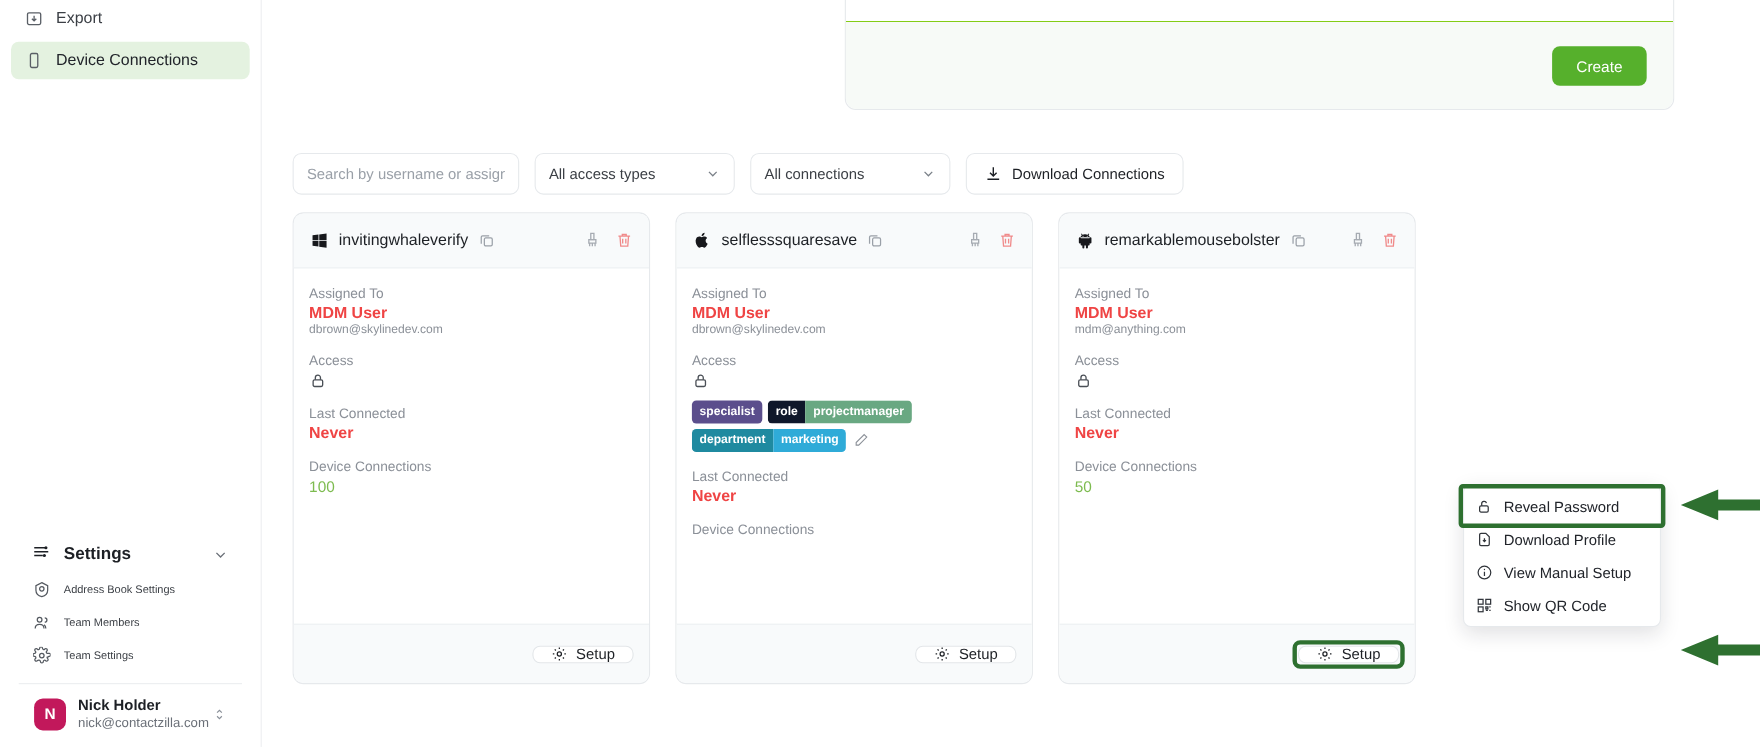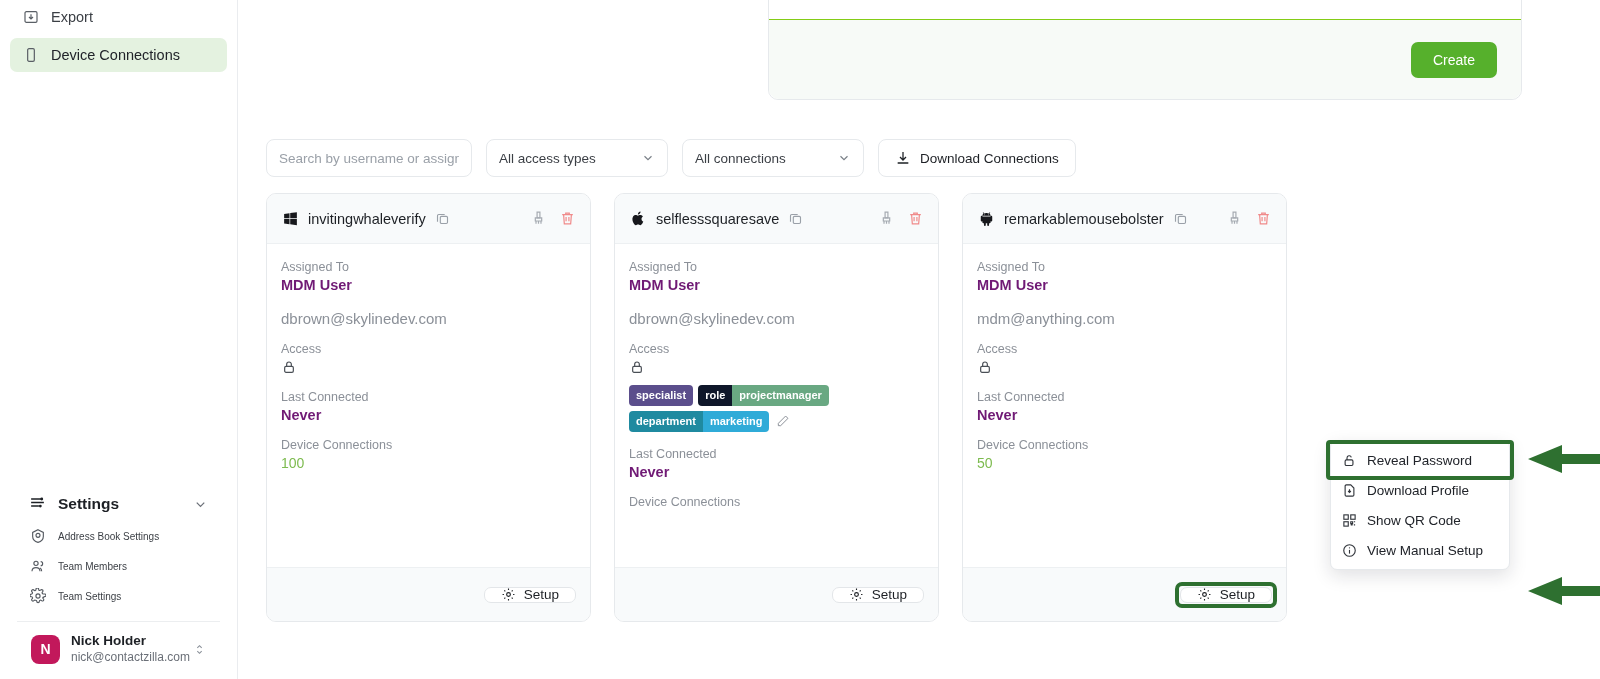--- a/index.html
+++ b/index.html
@@ -119,22 +119,22 @@
   }
   .os-ico { width: 18px; height: 18px; flex: 0 0 18px; display: flex; align-items: center; justify-content: center; }
   .card-title { font-size: 14.5px; color: #1d2025; white-space: nowrap; }
   .copy-ico { color: #9aa0a8; display: flex; cursor: pointer; flex: 0 0 auto; }
   .head-actions { margin-left: auto; display: flex; align-items: center; gap: 12px; }
   .brush-ico { color: #a6abb2; display: flex; cursor: pointer; }
   .trash-ico { color: #f08a8a; display: flex; cursor: pointer; }
 
   .card-body { flex: 1; padding: 16px 14px 10px; }
   .fl { font-size: 12.5px; color: #8b9098; margin-bottom: 3px; }
-  .fv { font-size: 14.5px; font-weight: 700; color: #701a75; }
-  .fsub { font-size: 15px; color: #8b9098; margin-top: 17px; }
+  .fv { font-size: 14.5px; font-weight: 700; color: #ef4444; }
+  .fsub { font-size: 11px; color: #8b9098; margin-top: 1px; }
   .grp { margin-bottom: 15px; }
   .lock-ico { color: #4a4f56; display: flex; margin-top: 2px; }
   .count { font-size: 14px; color: #7dbb4f; }
 
   .tags { display: flex; flex-wrap: wrap; gap: 5px; margin-top: 10px; align-items: center; }
   .tag-pair { display: flex; border-radius: 4px; overflow: hidden; }
   .tag {
     font-size: 11px; font-weight: 700; color: #fff;
     padding: 3px 7px; white-space: nowrap; line-height: 1.35;
   }
@@ -550,37 +550,37 @@
           <svg width="15" height="15" viewBox="0 0 24 24" fill="none" stroke="currentColor" stroke-width="1.8">
             <path d="M14 3H7a2 2 0 00-2 2v14a2 2 0 002 2h10a2 2 0 002-2V8z"></path>
               <path d="M12 10v5M9.8 12.8L12 15l2.2-2.2"></path>
           </svg>
         </span>
         <span>Download Profile</span>
       </div>
       <div class="dd-item">
         <span class="ico">
           <svg width="15" height="15" viewBox="0 0 24 24" fill="none" stroke="currentColor" stroke-width="1.8">
+            <circle cx="12" cy="12" r="9.2"></circle>
+              <path d="M12 11v6"></path>
+              <circle cx="12" cy="7.6" r="1" fill="currentColor" stroke="none"></circle>
+          </svg>
+        </span>
+        <span>View Manual Setup</span>
+      </div>
+      <div class="dd-item">
+        <span class="ico">
+          <svg width="15" height="15" viewBox="0 0 24 24" fill="none" stroke="currentColor" stroke-width="1.8">
             <rect x="3" y="3" width="7" height="7"></rect>
               <rect x="14" y="3" width="7" height="7"></rect>
               <rect x="3" y="14" width="7" height="7"></rect>
             <path d="M14 14h3v3h-3zM19 14h2M14 19h3M19 19h2"></path>
           </svg>
         </span>
         <span>Show QR Code</span>
-      </div>
-      <div class="dd-item">
-        <span class="ico">
-          <svg width="15" height="15" viewBox="0 0 24 24" fill="none" stroke="currentColor" stroke-width="1.8">
-            <circle cx="12" cy="12" r="9.2"></circle>
-              <path d="M12 11v6"></path>
-              <circle cx="12" cy="7.6" r="1" fill="currentColor" stroke="none"></circle>
-          </svg>
-        </span>
-        <span>View Manual Setup</span>
       </div>
     </div>
 
     <span class="arrow a1">
       <svg width="126" height="34" viewBox="0 0 126 34">
         <path d="M0 17 L34 3 L34 12 L126 12 L126 22 L34 22 L34 31 Z" fill="#2e7030"></path>
       </svg>
     </span>
     <span class="arrow a2">
       <svg width="126" height="34" viewBox="0 0 126 34">

